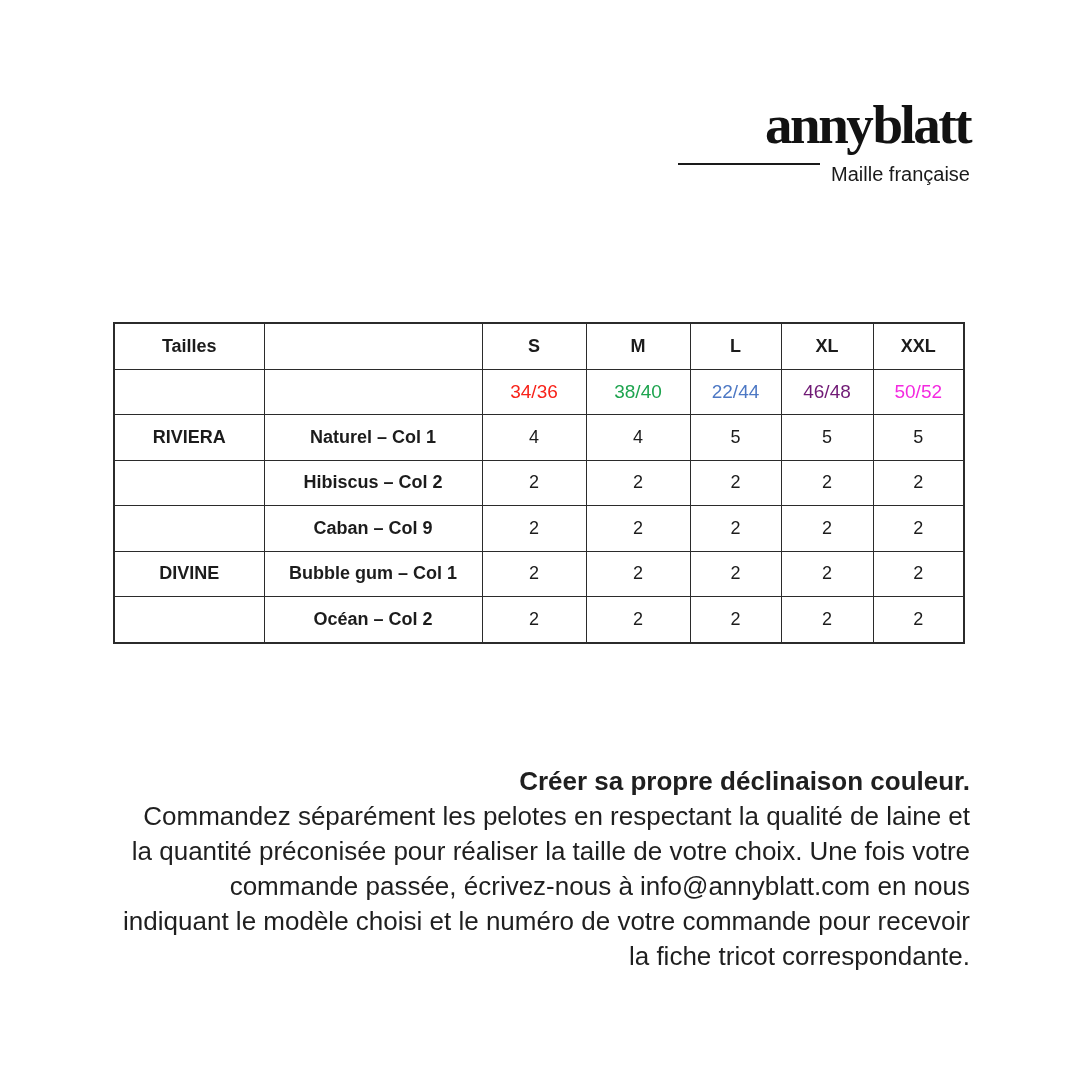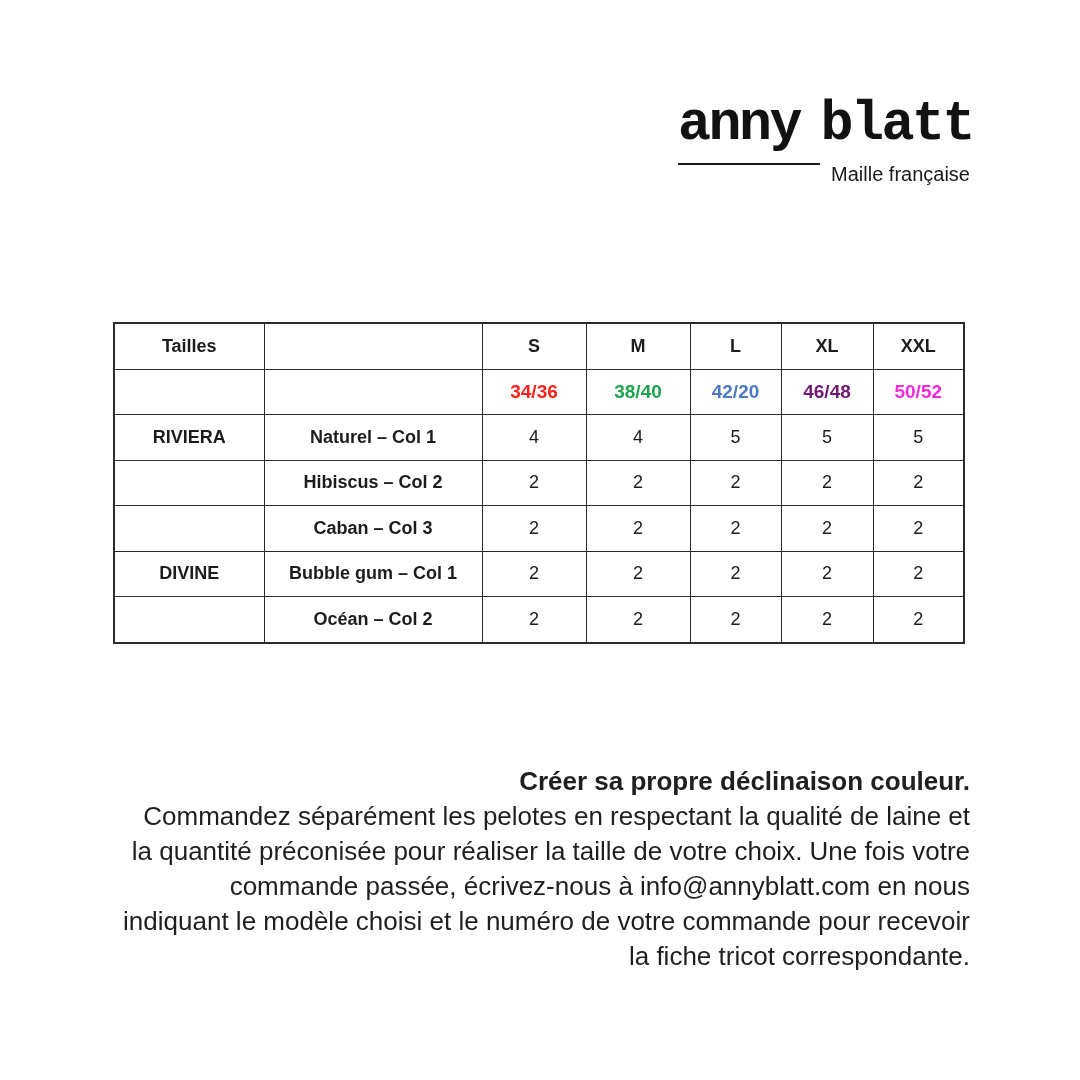--- a/index.html
+++ b/index.html
@@ -7,21 +7,21 @@
     width: 1080px; height: 1080px;
     background: #ffffff;
     font-family: "Liberation Sans", sans-serif;
     color: #1a1a1a;
   }
   .page { position: relative; width: 1080px; height: 1080px; overflow: hidden; background: #fff; }
 
   
   .logo-block { position: absolute; top: 97px; left: 678px; width: 292px; }
   .logo-text {
-    font-family: Liberation Mono, monospace;
+    font-family: Liberation Serif, serif;
     font-weight: bold;
     font-size: 55px;
     line-height: 1.0;
     letter-spacing: -2.5px;
     word-spacing: -10px;
     text-align: right;
     color: #121212;
     white-space: nowrap;
   }
   .logo-sub { display: flex; margin-top: 11px; }
@@ -34,21 +34,21 @@
     border-collapse: collapse; table-layout: fixed;
     border: 2px solid #2b2b2b;
     font-size: 18px; color: #1c1c1c;
   }
   .size-table td {
     border: 1.5px solid #2b2b2b;
     text-align: center; vertical-align: middle;
     height: 36.5px; padding: 4px; overflow: hidden;
   }
   .size-table .bold { font-weight: bold; }
-  .size-table .size-range { font-weight: bold; font-size: 19px; }
+  .size-table .size-range { font-weight: normal; font-size: 19px; }
 
   
   .footer-block {
     position: absolute; top: 764px; right: 110px; width: 850px;
     text-align: right;
     font-size: 26px; line-height: 35px; color: #1f1f1f;
   }
   .footer-title { font-weight: bold; }
 </style>
 </head>
@@ -82,21 +82,21 @@
         <td class="bold">M</td>
         <td class="bold">L</td>
         <td class="bold">XL</td>
         <td class="bold">XXL</td>
       </tr>
       <tr>
         <td></td>
         <td></td>
         <td class="size-range" style="color: rgb(248, 35, 26);">34/36</td>
         <td class="size-range" style="color: rgb(30, 164, 79);">38/40</td>
-        <td class="size-range" style="color: rgb(77, 120, 196);">42/20</td>
+        <td class="size-range" style="color: rgb(77, 120, 196);">22/44</td>
         <td class="size-range" style="color: #701a75;">46/48</td>
         <td class="size-range" style="color: rgb(244, 42, 224);">50/52</td>
       </tr>
 
       <tr>
         <td class="bold">RIVIERA</td>
         <td class="bold">Naturel – Col 1</td>
         <td>4</td>
         <td>4</td>
         <td>5</td>
@@ -107,21 +107,21 @@
         <td class="bold"></td>
         <td class="bold">Hibiscus – Col 2</td>
         <td>2</td>
         <td>2</td>
         <td>2</td>
         <td>2</td>
         <td>2</td>
       </tr>
       <tr>
         <td class="bold"></td>
-        <td class="bold">Caban – Col 3</td>
+        <td class="bold">Caban – Col 9</td>
         <td>2</td>
         <td>2</td>
         <td>2</td>
         <td>2</td>
         <td>2</td>
       </tr>
       <tr>
         <td class="bold">DIVINE</td>
         <td class="bold">Bubble gum – Col 1</td>
         <td>2</td>

